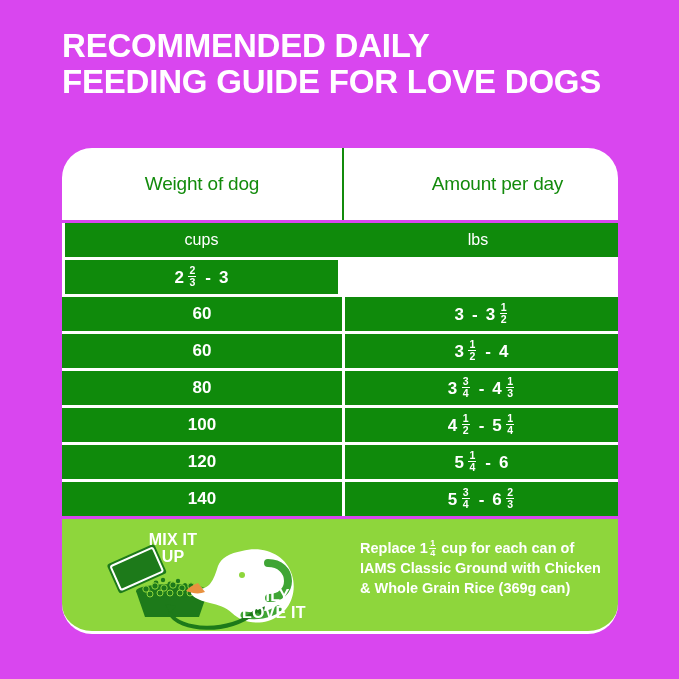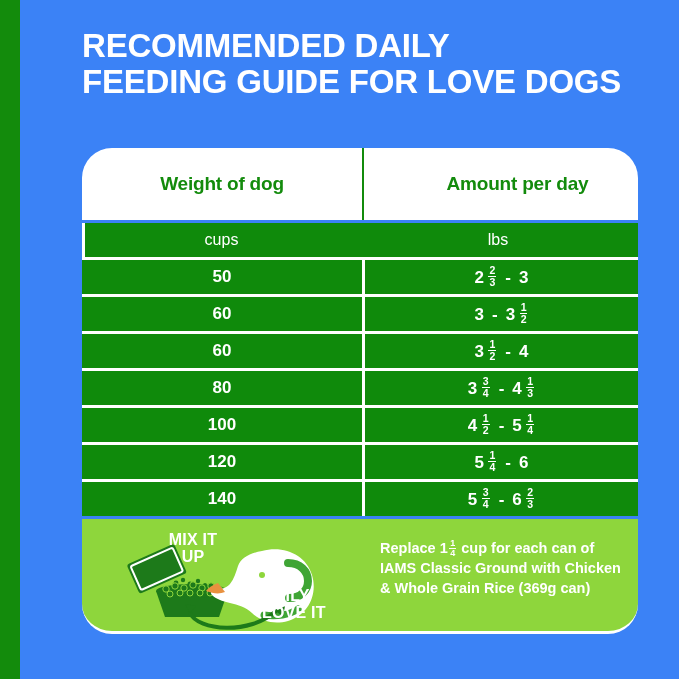--- a/index.html
+++ b/index.html
@@ -11,22 +11,21 @@
     height: 679px;
     background: #138b0c;
     font-family: "Liberation Sans", sans-serif;
     overflow: hidden;
     position: relative;
   }
 
   .page {
     position: absolute;
     inset: 0;
-    background: #3b82f6;
-    margin-left: 20px;
+    background: #d946ef;
   }
 
   
   .title {
     position: absolute;
     left: 62px;
     top: 28px;
     width: 600px;
     color: #ffffff;
     font-size: 33px;
@@ -55,21 +54,21 @@
   }
   .thead-cell {
     position: absolute;
     top: 0;
     height: 72px;
     display: flex;
     align-items: center;
     justify-content: center;
     color: #138b0c;
     font-size: 19px;
-    font-weight: 700;
+    font-weight: 400;
     letter-spacing: -0.2px;
   }
   .thead-cell.left  { left: 0;     width: 280px; }
   .thead-cell.right { left: 283px; width: 273px; padding-left: 16px; }
   .thead-divider {
     position: absolute;
     left: 280px;
     top: 0;
     width: 2px;
     height: 72px;
@@ -193,21 +192,20 @@
     </div>
 
     <div class="tbody">
 
       <div class="trow">
         <div class="tcell right unit">cups</div>
         <div class="tcell left unit">lbs</div>
       </div>
 
       <div class="trow">
-        <div class="tcell left">50</div>
         <div class="tcell right">
           <span class="amt">
             <span>2</span>
             <span class="frac">
                 <span class="num">2</span>
                 <span class="den">3</span>
               </span>
             <span class="dash">-</span>
             <span>3</span>
 

